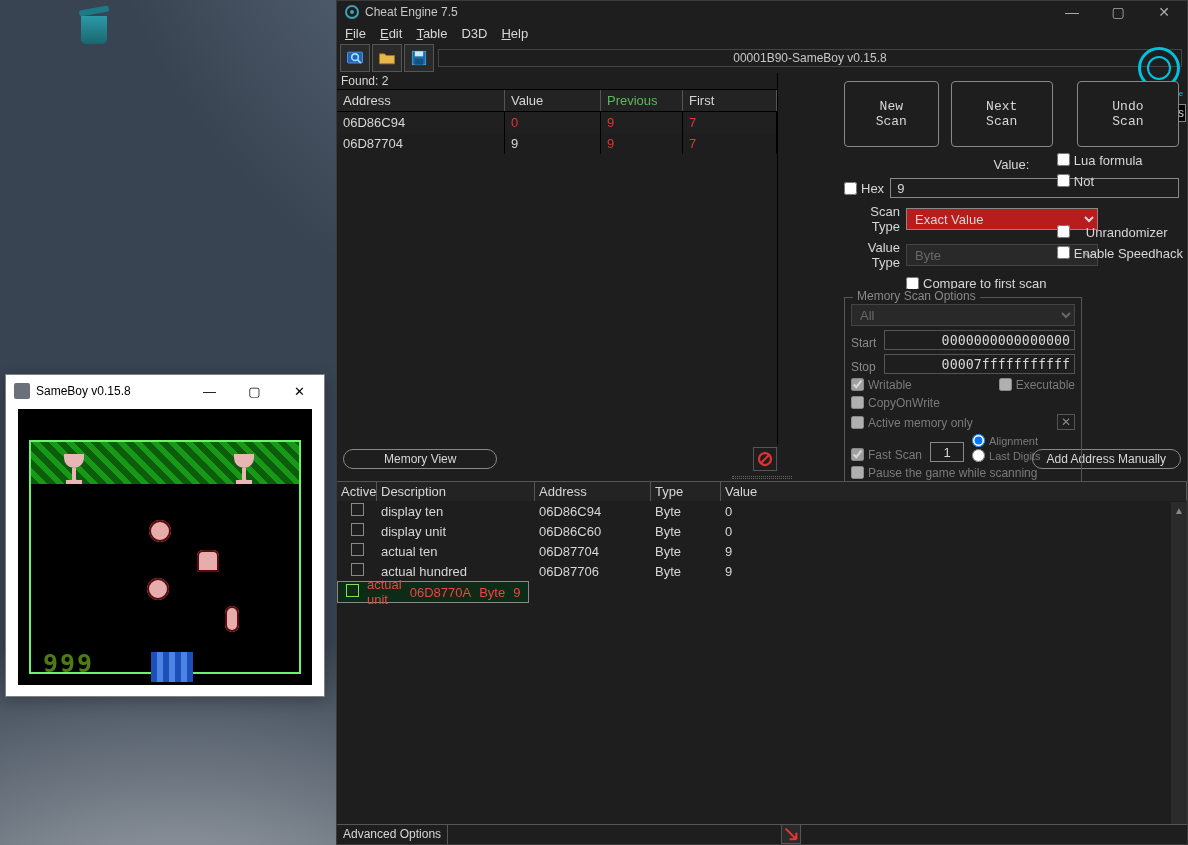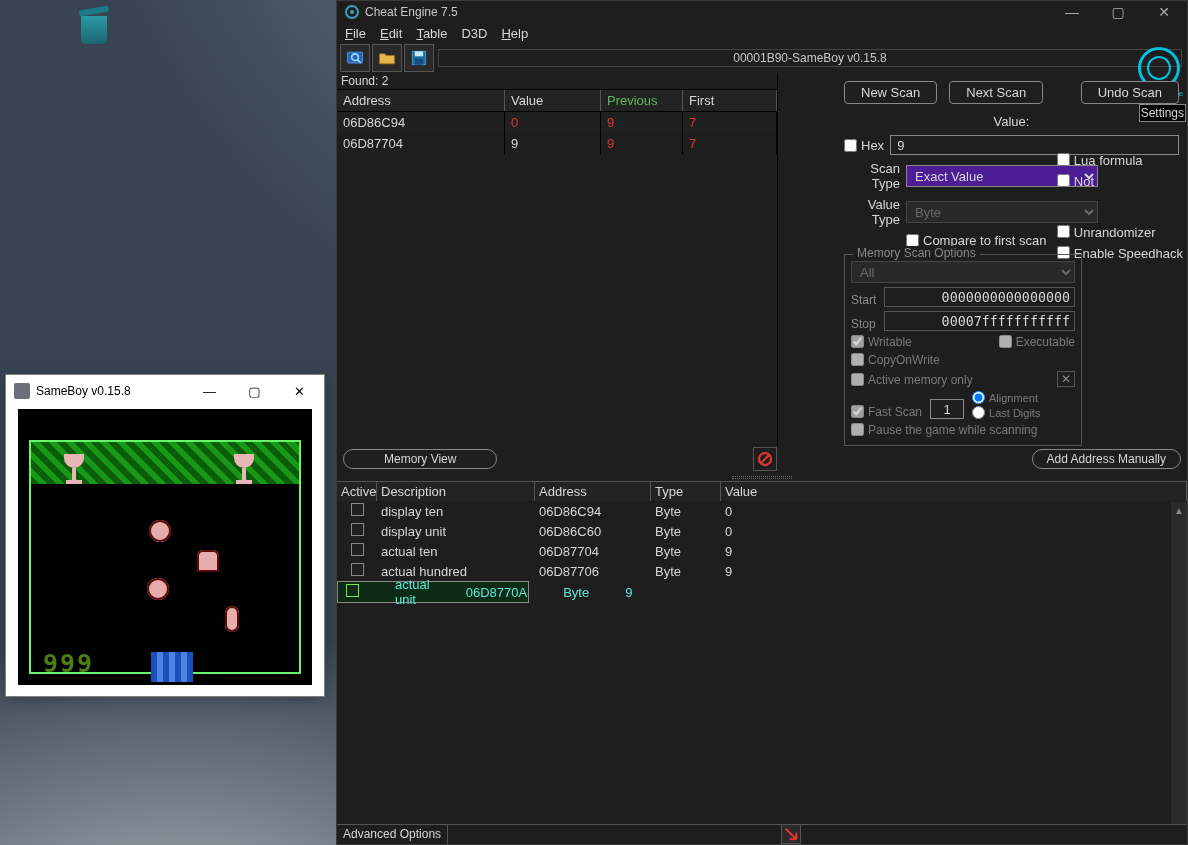--- a/index.html
+++ b/index.html
@@ -63,25 +63,25 @@
   .rhead, .rrow { display:flex; font-size:13px; }
   .rhead div, .rrow div{ padding:3px 6px; border-right:1px solid #000; }
   .rhead { background:#232323; border-top:1px solid #000; border-bottom:1px solid #000;}
   .rhead div{ border-right:1px solid #555;}
   .col-addr{width:168px;} .col-val{width:96px;} .col-prev{width:82px;color:#5bb95b;} .col-first{flex:1;}
   .rrow{ border-bottom:0; }
   .rrow:nth-child(odd){ background:#202020; }
   .red{color:#d33;}
   .scan-panel{ flex:1; padding:8px 8px 0 66px; position:relative; }
   .btnrow{ display:flex; gap:12px; margin-bottom:10px; }
-  .btn{ background:#1e1e1e;border:1px solid #888;color:#d7d7d7;padding:3px 16px;border-radius:4px;font-size:13px; }
+  .btn{ background:#1e1e1e;border:1px solid #888;color:#d7d7d7;padding:17px 16px;border-radius:4px;font-size:13px;font-family:Liberation Mono, monospace; }
   .formrow{ display:flex; align-items:center; gap:6px; margin-bottom:6px; font-size:13px;}
   .formrow .lab{ width:56px; text-align:right; }
   .tin{ background:#1e1e1e;border:1px solid #888;color:#d7d7d7;padding:2px 6px;font-size:13px;height:20px; }
-  .sel{ background:#4c1d95;border:1px solid #888;color:#d7d7d7;padding:2px 4px;font-size:13px;height:22px; width:192px;}
+  .sel{ background:#b91c1c;border:1px solid #888;color:#d7d7d7;padding:2px 4px;font-size:13px;height:22px; width:192px;}
   .sel.dis{ background:#2e2e2e;border-color:#555;color:#888;}
   .chk{ width:13px;height:13px;accent-color:#888;}
   .right-opts{ position:absolute; right:4px; top:80px; font-size:13px; display:flex; flex-direction:column; gap:6px;}
   .mscan{ border:1px solid #555; padding:6px 6px 4px 6px; margin-top:6px; position:relative; width:238px;}
   .mscan .legend{ position:absolute; top:-9px; left:8px; background:#1e1e1e; padding:0 4px; font-size:12px; color:#888;}
   .mscan .row{ display:flex; align-items:flex-end; gap:8px; margin-bottom:4px; font-size:12px; color:#8a8a8a;}
   .mscan .addr{ flex:1; text-align:right; font-family:monospace; background:#1e1e1e;border:1px solid #555;color:#d7d7d7;padding:2px 4px;height:20px;}
   .tiny{ width:34px; text-align:center;}
   .dis-text{ color:#7a7a7a; }
   .redarrow{ width:20px;height:20px; position:absolute; left:444px; bottom:0; background:#2a2a2a;border:1px solid #555;display:flex;align-items:center;justify-content:center;}
@@ -96,21 +96,21 @@
 
   .gripper{ height:8px; display:flex; justify-content:center; align-items:center;}
   .gripper div{width:60px;height:3px;border-top:1px dotted #666;border-bottom:1px dotted #666;}
 
   .cheat-table{ flex:1; border-top:1px solid #555; overflow:hidden; position:relative;}
   .cthead, .ctrow{ display:flex; font-size:13px; align-items:center;}
   .cthead div{ border-right:1px solid #555; padding:2px 4px; background:#232323;}
   .ctrow div{ padding:2px 4px; }
   .c-act{width:40px;text-align:center;} .c-desc{width:158px;} .c-addr{width:116px;} .c-type{width:70px;} .c-val{flex:1;}
   .ctrow .cb{ width:13px;height:13px;border:1px solid #888;display:inline-block;}
-  .ctrow.sel{ background:#0e2b17; color:#5eead4;gap:28px; }
+  .ctrow.sel{ background:#0e2b17; color:#ef4444; }
   .ctrow.sel .cb{ border-color:#7fe24f;}
   .scrollbar-v{ position:absolute; right:0; top:20px; bottom:0; width:16px; background:#2b2b2b;}
   .scroll-up,.scroll-down{height:16px;display:flex;align-items:center;justify-content:center;color:#888;font-size:10px;}
 
   .statusbar{ height:20px; border-top:1px solid #555; display:flex; font-size:12px; }
   .statusbar .seg{ border-right:1px solid #555; padding:2px 6px; }
   .statusbar .spacer{flex:1;}
 </style>
 </head>
 <body>
@@ -266,21 +266,21 @@
       <div class="right-opts">
         <label style="display:flex;gap:4px;">
             <input type="checkbox" class="chk" style="">
             <span>Lua formula</span>
           </label>
         <label style="display:flex;gap:4px;">
             <input type="checkbox" class="chk" style="">
             <span>Not</span>
           </label>
         <div style="height:24px"></div>
-        <label style="display:flex;gap:4px;">
+        <label style="display:flex;gap:16px;">
             <input type="checkbox" class="chk" style="">
             <span>Unrandomizer</span>
           </label>
         <label style="display:flex;gap:4px;">
             <input type="checkbox" class="chk" style="">
             <span>Enable Speedhack</span>
           </label>
       </div>
 
       <div class="mscan">

